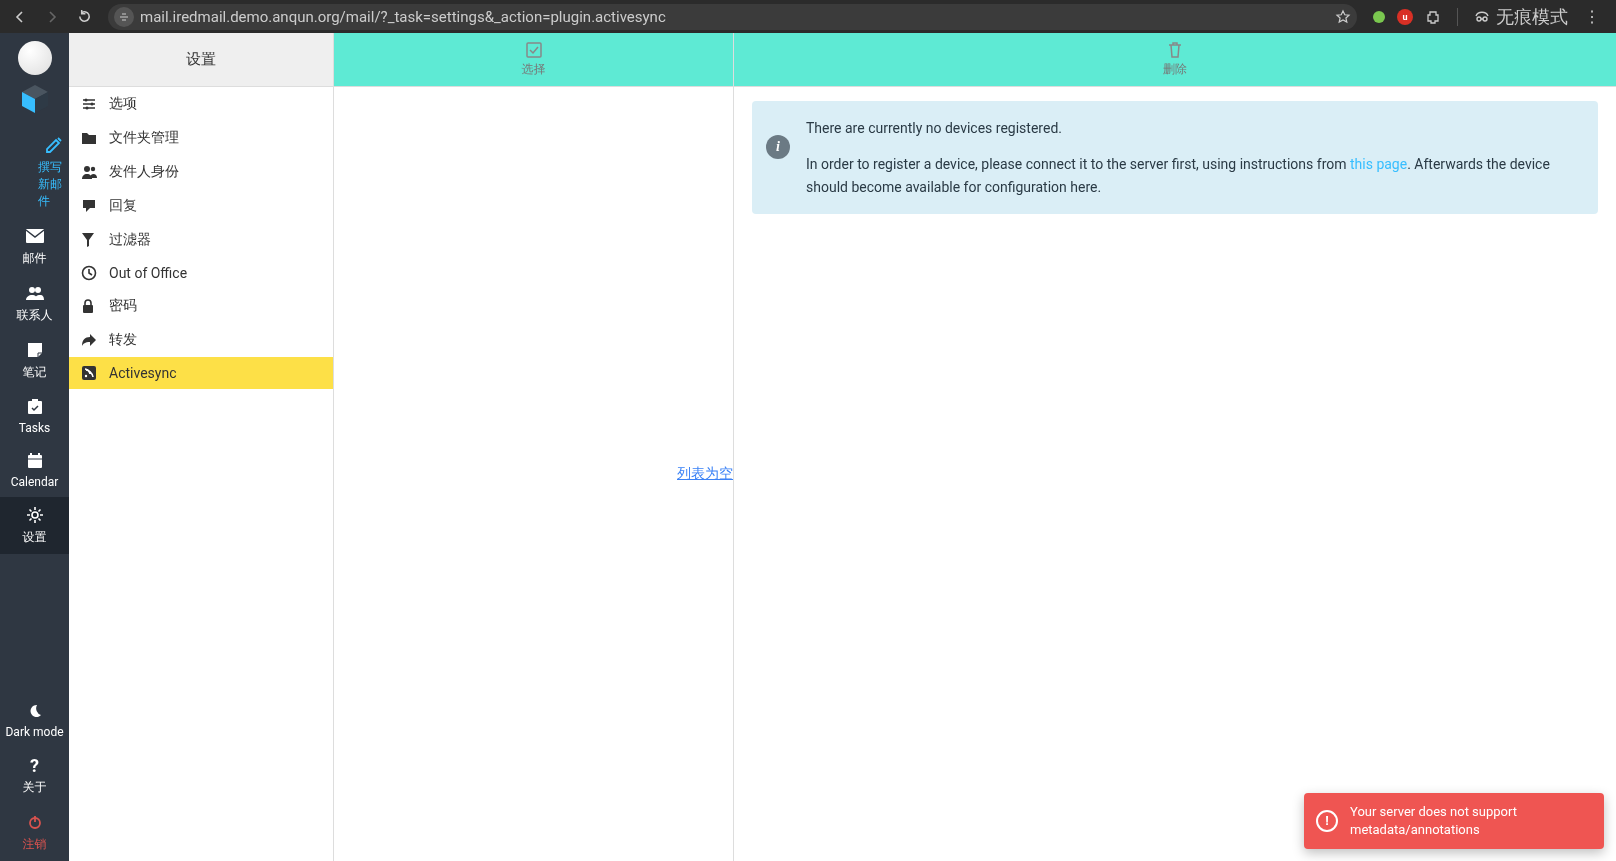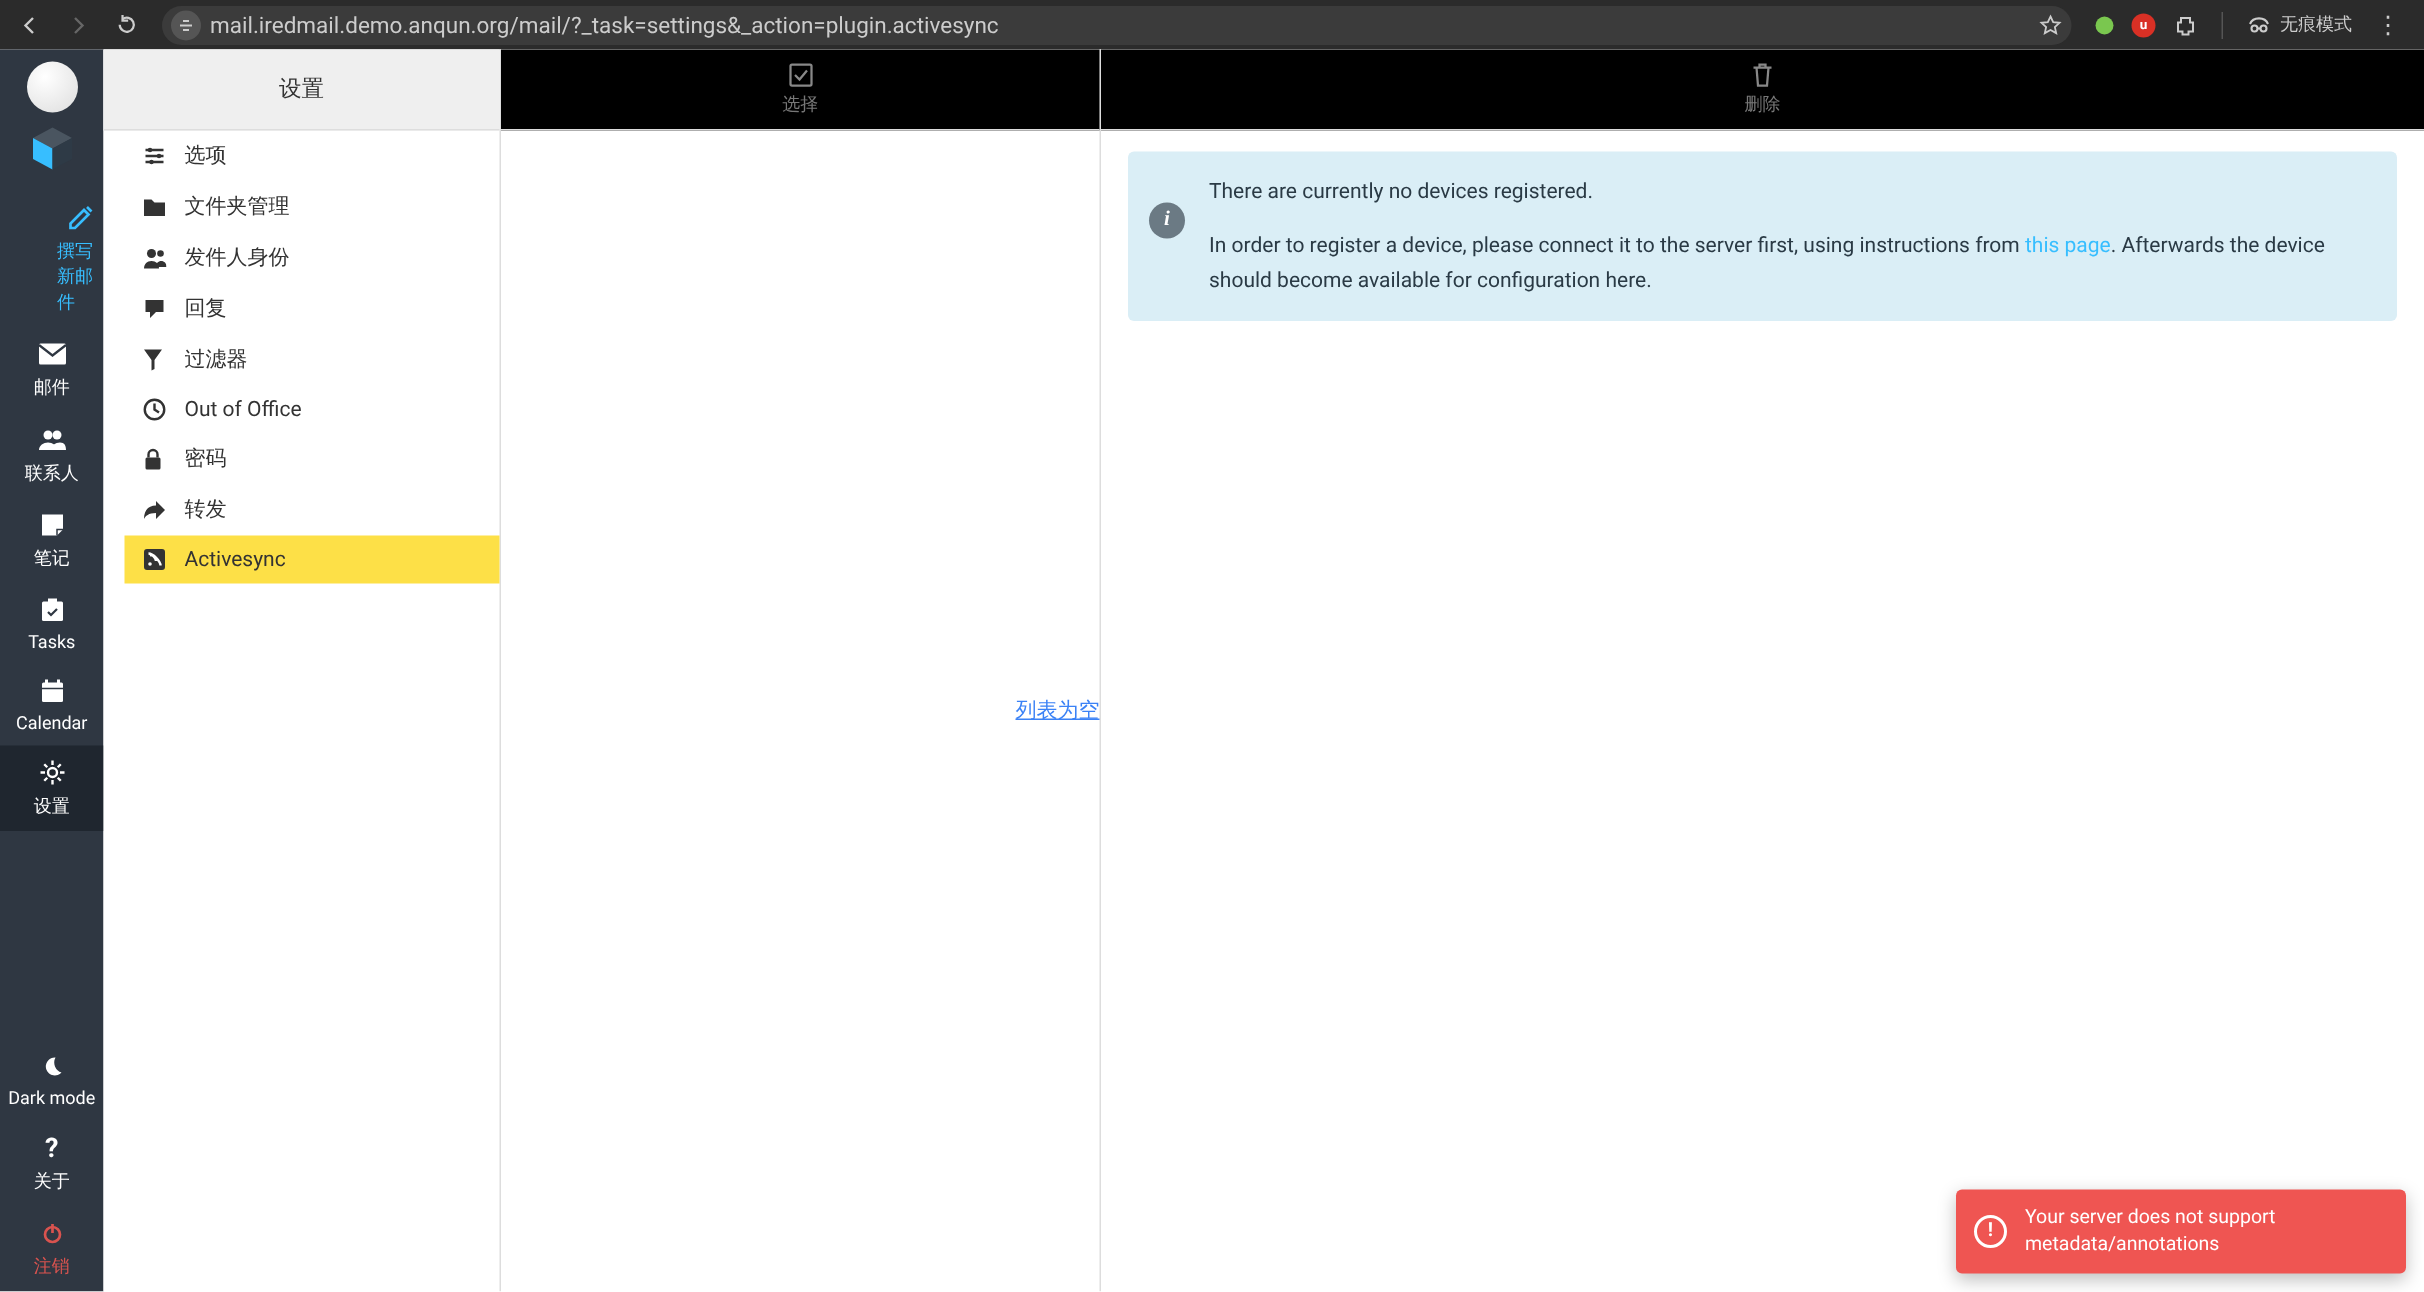--- a/index.html
+++ b/index.html
@@ -37,21 +37,21 @@
   .site-badge {
     width: 20px; height: 20px; border-radius: 50%;
     background: #555; display: flex; align-items: center; justify-content: center;
     font-size: 11px; margin-right: 6px;
   }
   .browser-url { color: #ccc; font-size: 15px; white-space: nowrap; }
   .browser-right { display: flex; align-items: center; gap: 12px; padding: 0 6px; }
   .browser-ext-dot { width:12px; height:12px; border-radius:50%; background:#7ac74f; }
   .browser-ext-red { width:16px; height:16px; border-radius:50%; background:#d93025; display:flex; align-items:center; justify-content:center; font-size:9px; color:#fff; font-weight:bold; }
   .browser-vsep { width:1px; height:18px; background:#555; margin:0 4px; }
-  .incognito { display:flex; align-items:center; gap:6px; font-size:12px; color:#ccc; }
+  .incognito { display:flex; align-items:center; gap:6px; font-size:18px; color:#ccc; }
 
   
   .app {
     flex: 1;
     display: flex;
     min-height: 0;
     position: relative;
   }
 
   
@@ -105,35 +105,34 @@
     color: #333;
   }
   .settings-list { display:flex; flex-direction:column; }
   .settings-item {
     display: flex; align-items: center;
     padding: 8px 12px;
     gap: 10px;
     color: #333;
     cursor: pointer;
     border-bottom: 0;
-    margin-left: 14px;
   }
   .settings-item.selected { background: #fde047; color:#333; }
   .settings-item .sico { width:18px; display:flex; }
 
   
   .mid-col {
     width: 400px;
     border-right: 1px solid #ddd;
     background: #fff;
     display:flex; flex-direction:column;
   }
   .toolbar {
     height: 54px;
-    background: #000000;
+    background: #5eead4;
     border-bottom: 1px solid #ddd;
     display:flex;
   }
   .tool-btn {
     flex: 1;
     display:flex; flex-direction:column; align-items:center; justify-content:center;
     gap: 2px;
     color: #777;
     font-size: 12px;
     cursor: pointer;

